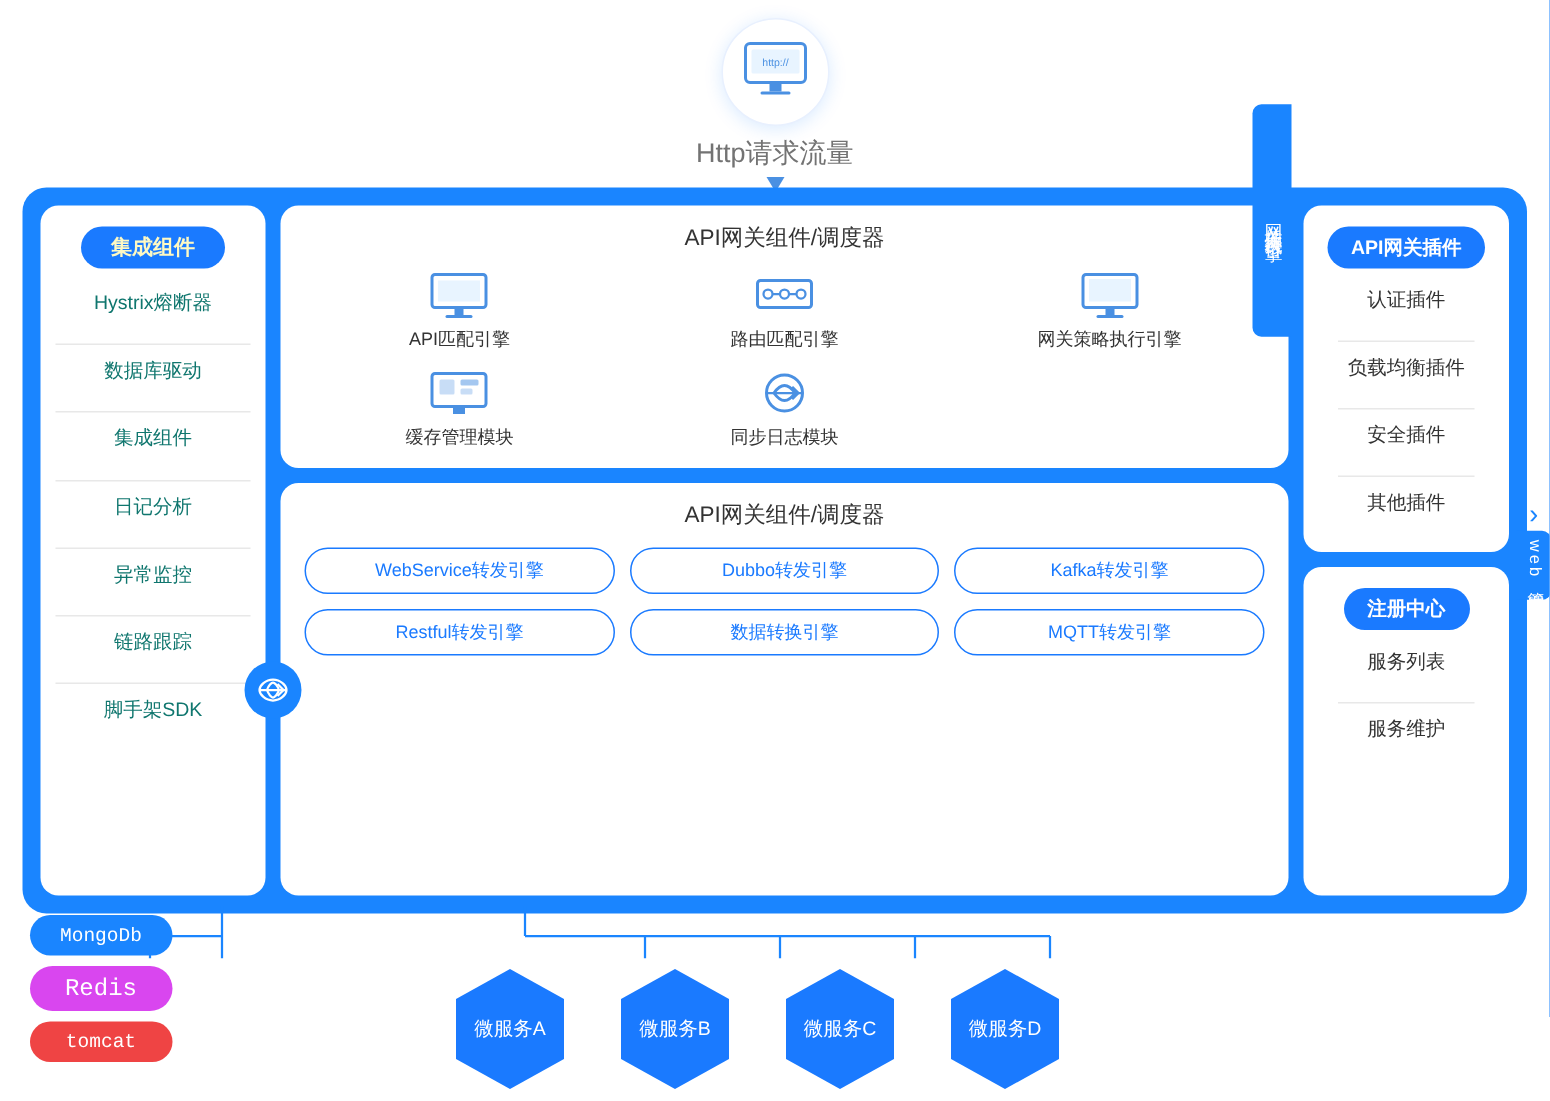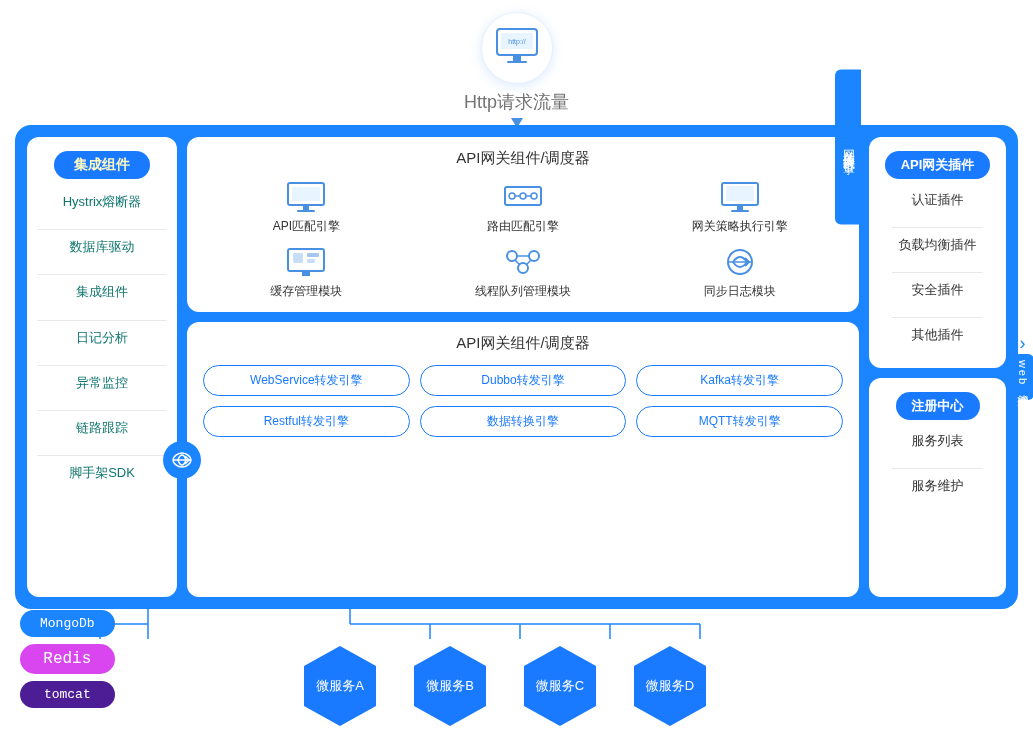--- a/index.html
+++ b/index.html
@@ -339,33 +339,20 @@
               <rect x="22" y="13" width="8" height="4" rx="1" fill="#4a90e2" opacity="0.3"></rect>
               <line x1="14" y1="25" x2="28" y2="25" stroke="#4a90e2" stroke-width="1.5"></line>
               <rect x="17" y="25" width="8" height="5" fill="#4a90e2"></rect>
             </svg>
           </div>
           <div class="api-item-label">缓存管理模块</div>
         </div>
         <div class="api-item">
           <div class="api-icon">
             <svg width="42" height="32" viewBox="0 0 42 32">
-              <circle cx="10" cy="10" r="5" fill="none" stroke="#4a90e2" stroke-width="2"></circle>
-              <circle cx="32" cy="10" r="5" fill="none" stroke="#4a90e2" stroke-width="2"></circle>
-              <circle cx="21" cy="22" r="5" fill="none" stroke="#4a90e2" stroke-width="2"></circle>
-              <line x1="15" y1="10" x2="27" y2="10" stroke="#4a90e2" stroke-width="1.5"></line>
-              <line x1="13" y1="14" x2="18" y2="19" stroke="#4a90e2" stroke-width="1.5"></line>
-              <line x1="29" y1="14" x2="24" y2="19" stroke="#4a90e2" stroke-width="1.5"></line>
-            </svg>
-          </div>
-          <div class="api-item-label">线程队列管理模块</div>
-        </div>
-        <div class="api-item">
-          <div class="api-icon">
-            <svg width="42" height="32" viewBox="0 0 42 32">
               <circle cx="21" cy="16" r="12" fill="none" stroke="#4a90e2" stroke-width="2"></circle>
               <path d="M14 16 Q21 6 28 16" fill="none" stroke="#4a90e2" stroke-width="2"></path>
               <path d="M14 16 Q21 26 28 16" fill="none" stroke="#4a90e2" stroke-width="2"></path>
               <line x1="9" y1="16" x2="33" y2="16" stroke="#4a90e2" stroke-width="1.5"></line>
               <polyline points="26,12 30,16 26,20" fill="none" stroke="#4a90e2" stroke-width="2"></polyline>
             </svg>
           </div>
           <div class="api-item-label">同步日志模块</div>
         </div>
       </div>
@@ -438,21 +425,21 @@
     <line x1="430" y1="20" x2="430" y2="35" stroke="#1a85ff" stroke-width="1.5"></line>
     <line x1="520" y1="20" x2="520" y2="35" stroke="#1a85ff" stroke-width="1.5"></line>
     <line x1="610" y1="20" x2="610" y2="35" stroke="#1a85ff" stroke-width="1.5"></line>
     <line x1="700" y1="20" x2="700" y2="35" stroke="#1a85ff" stroke-width="1.5"></line>
     <line x1="610" y1="20" x2="700" y2="20" stroke="#1a85ff" stroke-width="1.5"></line>
   </svg>
 
   <div style="position:absolute;bottom:26px;left:20px;display:flex;flex-direction:column;gap:7px;font-family:Liberation Mono, monospace;">
     <div style="background:#1a85ff;color:#fff;border-radius:20px;padding:6px 20px;font-size:13px;text-align:center;">MongoDb</div>
     <div style="background:#d946ef;color:#fff;border-radius:20px;padding:6px 20px;font-size:16px;text-align:center;">Redis</div>
-    <div style="background:#4c1d95;color:#fff;border-radius:20px;padding:6px 20px;font-size:13px;text-align:center;">tomcat</div>
+    <div style="background:#ef4444;color:#fff;border-radius:20px;padding:6px 20px;font-size:13px;text-align:center;">tomcat</div>
   </div>
 
   <div style="position:absolute;bottom:8px;left:300px;display:flex;gap:30px;align-items:flex-end;">
     <div class="hex-container">
       <div class="hexagon">
         <span>微服务A</span>
       </div>
     </div>
     <div class="hex-container">
       <div class="hexagon">

